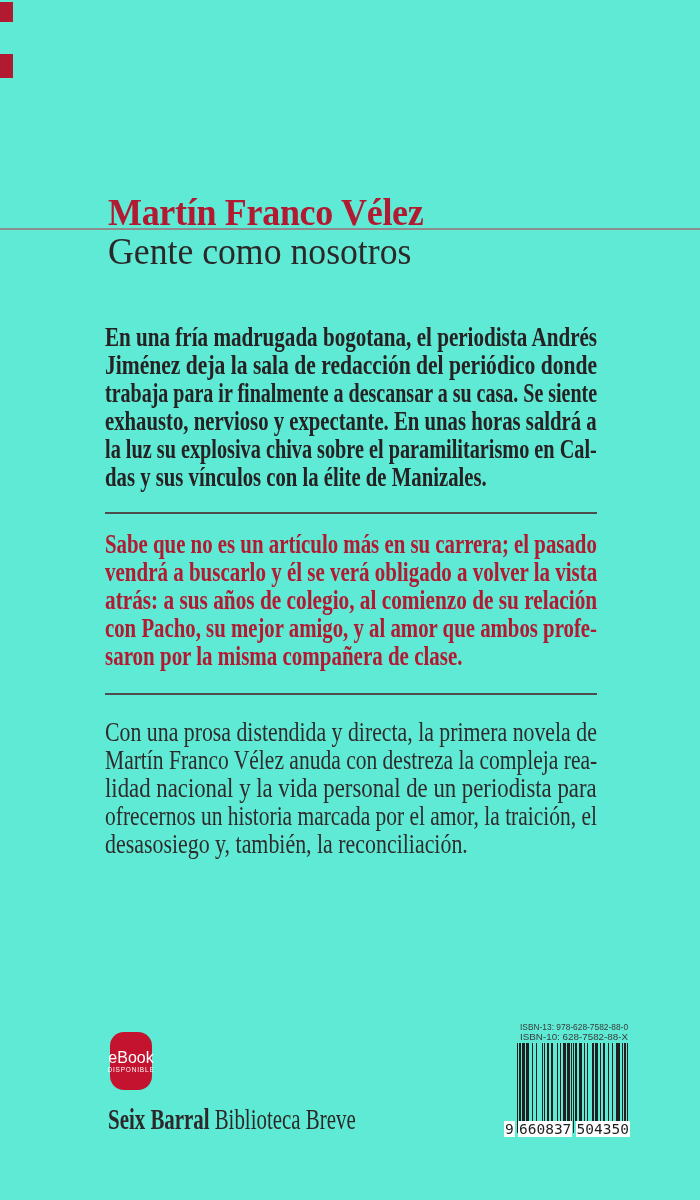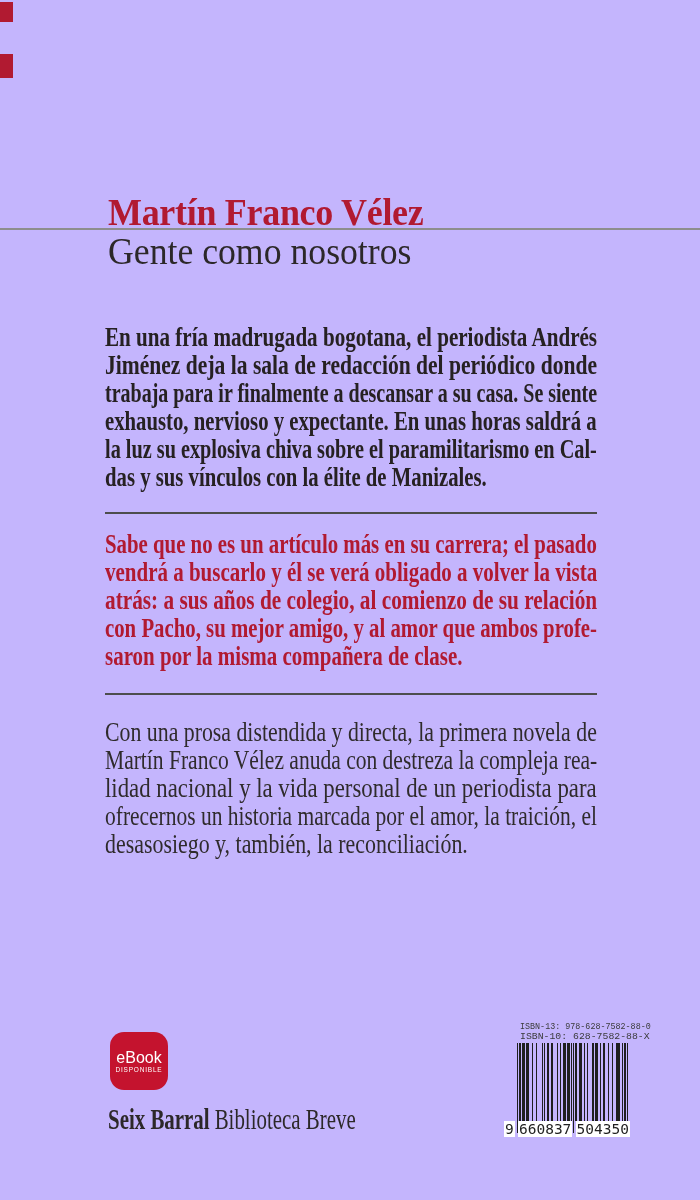--- a/index.html
+++ b/index.html
@@ -1,19 +1,19 @@
 <!DOCTYPE html>
 <html><head>
 <meta charset="utf-8">
 <style>
   html,body{margin:0;padding:0;background:#e8e8e8;}
   .cover{
     position:relative;
     width:700px;height:1200px;
-    background:#c4b5fd;
+    background:#5eead4;
     overflow:hidden;
     font-family:"Liberation Serif","DejaVu Serif",serif;
   }
   .bleed{position:absolute;left:0;background:#b11a31;}
   .bleed.m1{top:2px;width:13px;height:20px;}
   .bleed.m2{top:54px;width:13px;height:24px;}
 
   .hairline{position:absolute;left:0;top:228px;width:700px;height:2px;background:#8d8d8d;}
 
   .author{
@@ -37,38 +37,38 @@
   }
   .p1{top:323px;font-weight:bold;color:#262122;}
   .p2{top:530px;font-weight:bold;color:#b11a31;}
   .p3{top:718px;font-weight:normal;color:#2f2b2c;}
 
   .rule{position:absolute;left:105px;width:492px;height:2px;background:#4d4d4d;}
   .r1{top:512px;}
   .r2{top:693px;}
 
   .ebook-badge{
-    position:absolute;left:110px;top:1032px;width:58px;height:58px;
+    position:absolute;left:110px;top:1032px;width:42px;height:58px;
     background:#c4132e;border-radius:14px;
     display:flex;flex-direction:column;align-items:center;justify-content:center;
     font-family:"Liberation Sans","DejaVu Sans",sans-serif;color:#ffffff;
   }
   .ebook-badge .t1{font-size:16px;line-height:17px;}
   .ebook-badge .t2{font-size:6.5px;line-height:8px;letter-spacing:0.8px;}
 
   .publisher{
     position:absolute;left:108px;top:1103px;
     font-size:29px;line-height:32px;color:#2c2829;
     width:max-content;white-space:nowrap;transform-origin:0 50%;
   }
   .publisher .bold{font-weight:bold;}
   .publisher .reg{font-weight:normal;margin-left:0.24em;}
 
   .isbn-labels{position:absolute;left:520px;top:1022px;
-    font-family:Liberation Mono, monospace;color:#3b3b3b;}
+    font-family:Liberation Sans, sans-serif;color:#3b3b3b;}
   .isbn-labels div{font-size:9px;line-height:10px;width:max-content;white-space:nowrap;transform-origin:0 50%;}
 
   .barcode-svg{position:absolute;left:517px;top:1043px;width:111px;height:90px;fill:#1f1f1f;}
 
   .ean-digits{
     position:absolute;left:504px;top:1121px;width:126px;height:16px;
     display:flex;justify-content:space-between;align-items:flex-start;
     font-family:"DejaVu Sans Mono","Liberation Mono",monospace;
     font-size:14.5px;line-height:16px;color:#1f1f1f;
   }

